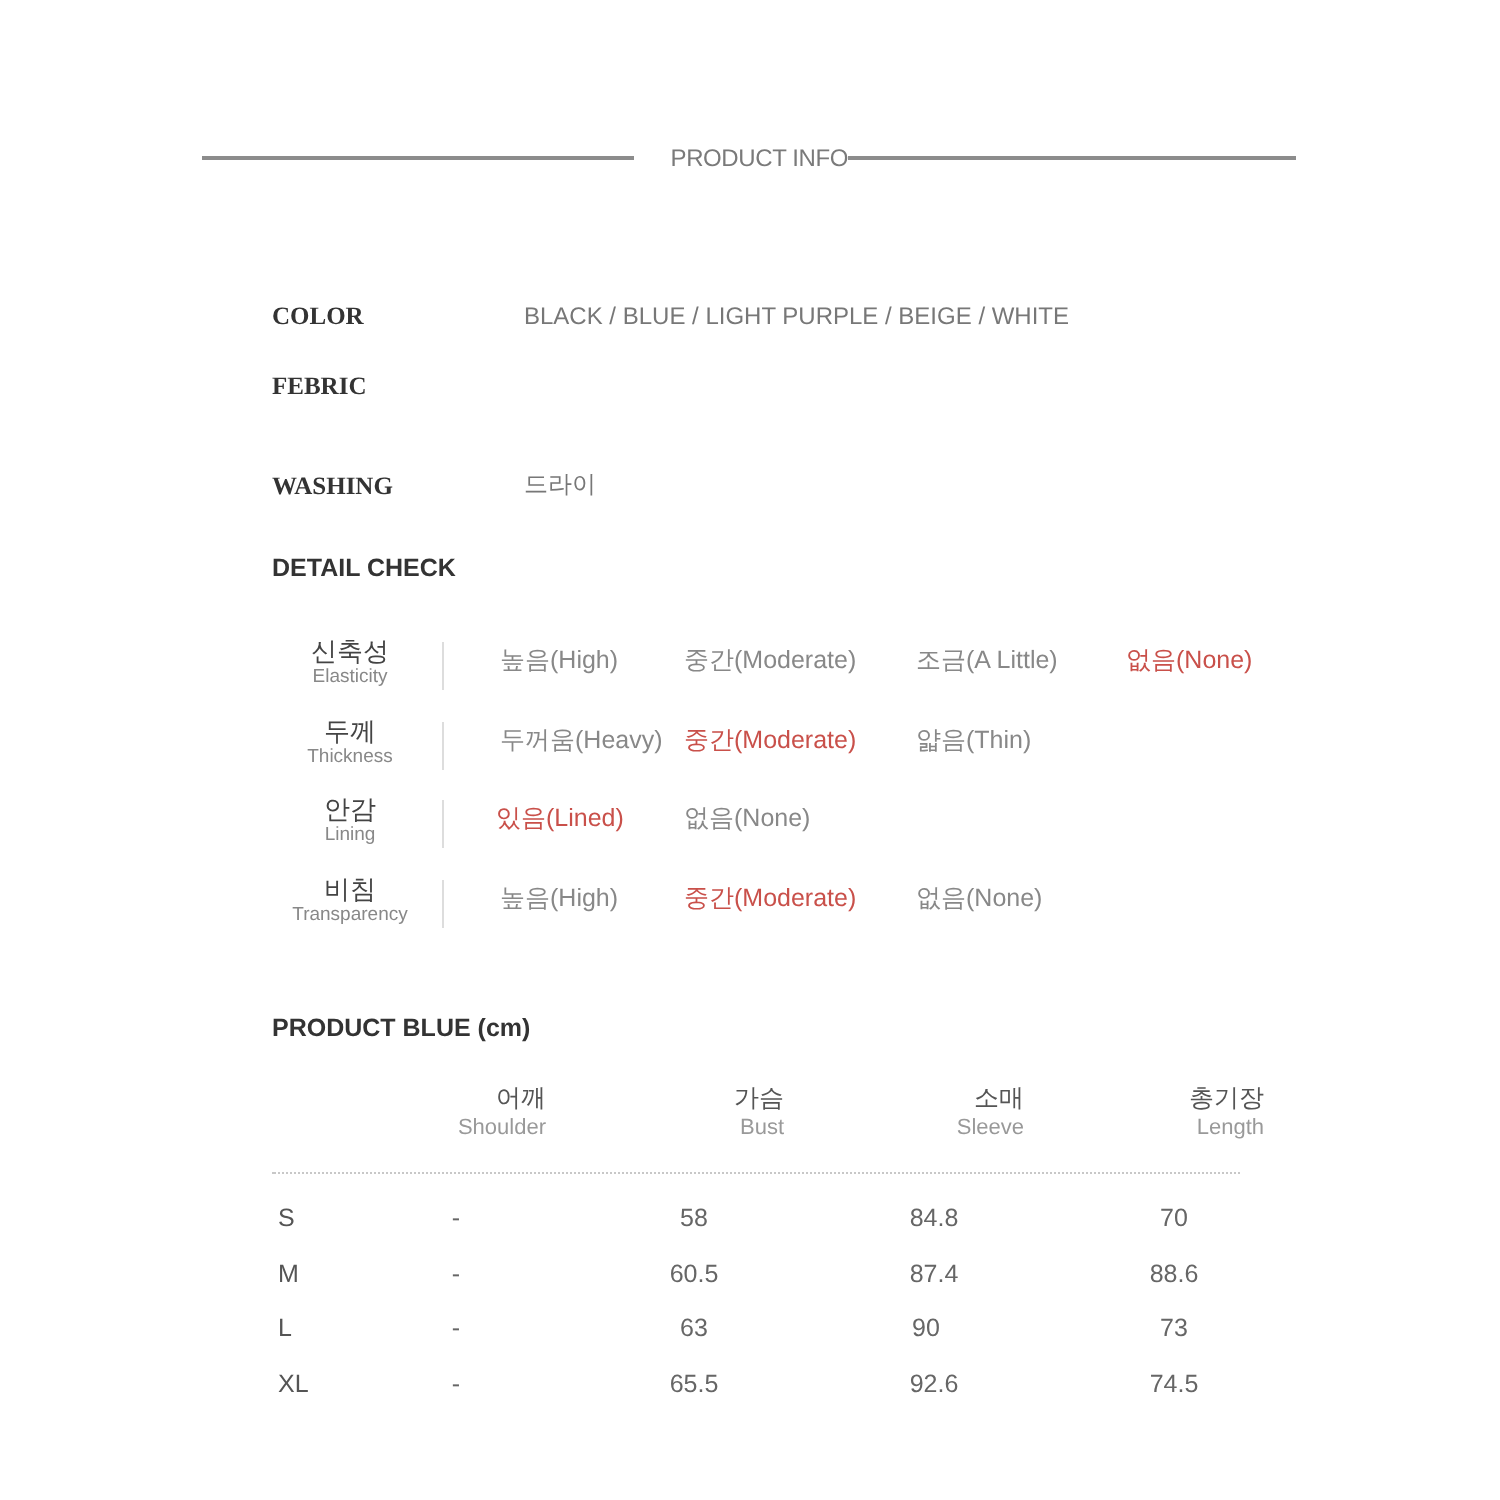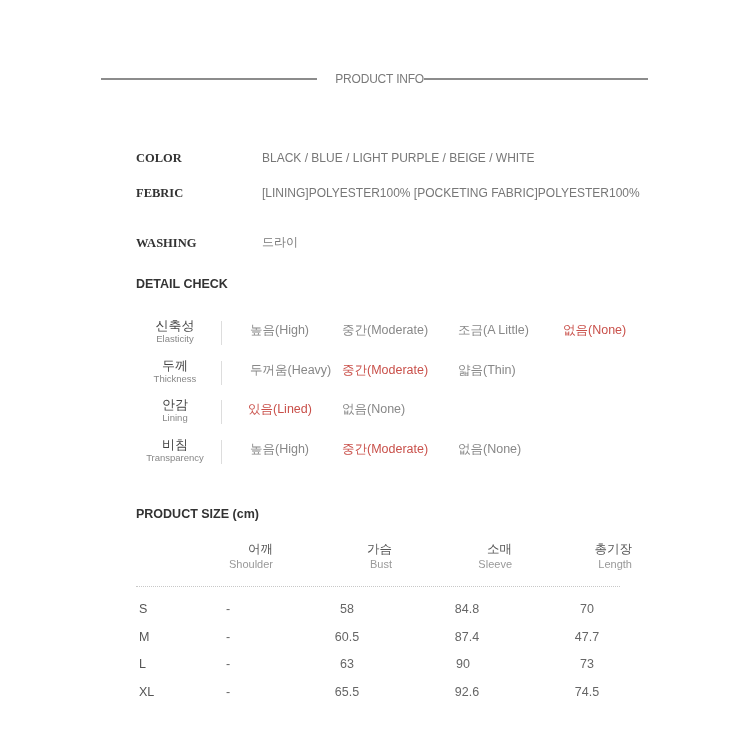--- a/index.html
+++ b/index.html
@@ -39,21 +39,20 @@
 
 <div class="hdr-line left"></div>
 <div class="hdr-title">PRODUCT INFO</div>
 <div class="hdr-line right"></div>
 
 <div class="info-label" style="top:151px">COLOR</div>
 <div class="info-value" style="top:151px">BLACK / BLUE / LIGHT PURPLE / BEIGE / WHITE</div>
 
 <div class="info-label" style="top:186px">FEBRIC</div>
 <div class="info-value" style="top:186px">
-  <div>[LINING]POLYESTER100% [POCKETING FABRIC]POLYESTER100%</div>
 </div>
 
 <div class="info-label" style="top:236px">WASHING</div>
 <div class="info-value" style="top:235px">드라이</div>
 
 <div class="section-title" style="top:277px">DETAIL CHECK</div>
 
 <div class="dc-row" style="top:318px">
   <div class="dc-name">
     <span class="ko">신축성</span>
@@ -91,21 +90,21 @@
   <div class="dc-name">
     <span class="ko">비침</span>
     <span class="en">Transparency</span>
   </div>
   <div class="dc-divider"></div>
   <span class="dc-opt" style="left:110px">높음(High)</span>
   <span class="dc-opt on" style="left:202px">중간(Moderate)</span>
   <span class="dc-opt" style="left:318px">없음(None)</span>
 </div>
 
-<div class="section-title" style="top:507px">PRODUCT SIZE (cm)</div>
+<div class="section-title" style="top:507px">PRODUCT BLUE (cm)</div>
 
 <div class="size-hdr" style="left:183px">
   <span class="ko">어깨</span>
   <span class="en">Shoulder</span>
 </div>
 <div class="size-hdr" style="left:302px">
   <span class="ko">가슴</span>
   <span class="en">Bust</span>
 </div>
 <div class="size-hdr" style="left:422px">
@@ -124,21 +123,21 @@
   <span class="cell" style="left:183px">-</span>
   <span class="cell" style="left:302px">58</span>
   <span class="cell" style="left:422px">84.8</span>
   <span class="cell" style="left:542px">70</span>
 </div>
 <div class="size-row" style="top:630px">
   <span class="cell size">M</span>
   <span class="cell" style="left:183px">-</span>
   <span class="cell" style="left:302px">60.5</span>
   <span class="cell" style="left:422px">87.4</span>
-  <span class="cell" style="left:542px">47.7</span>
+  <span class="cell" style="left:542px">88.6</span>
 </div>
 <div class="size-row" style="top:657px">
   <span class="cell size">L</span>
   <span class="cell" style="left:183px">-</span>
   <span class="cell" style="left:302px">63</span>
   <span class="cell" style="left:418px">90</span>
   <span class="cell" style="left:542px">73</span>
 </div>
 <div class="size-row" style="top:685px">
   <span class="cell size">XL</span>

